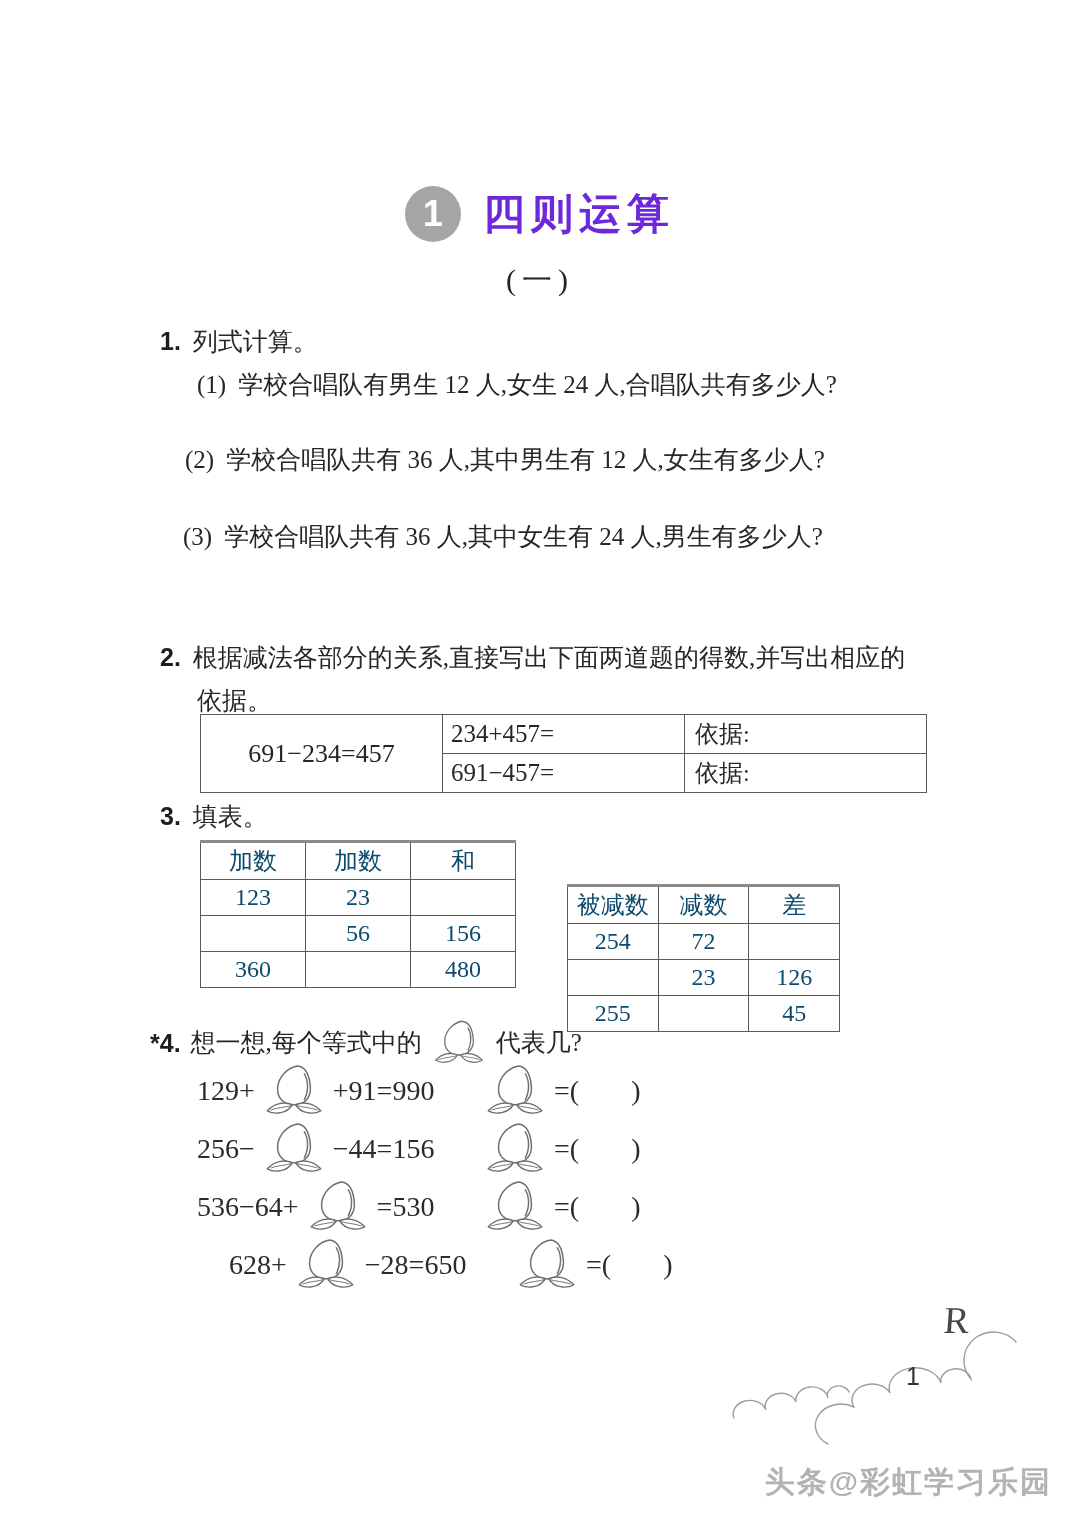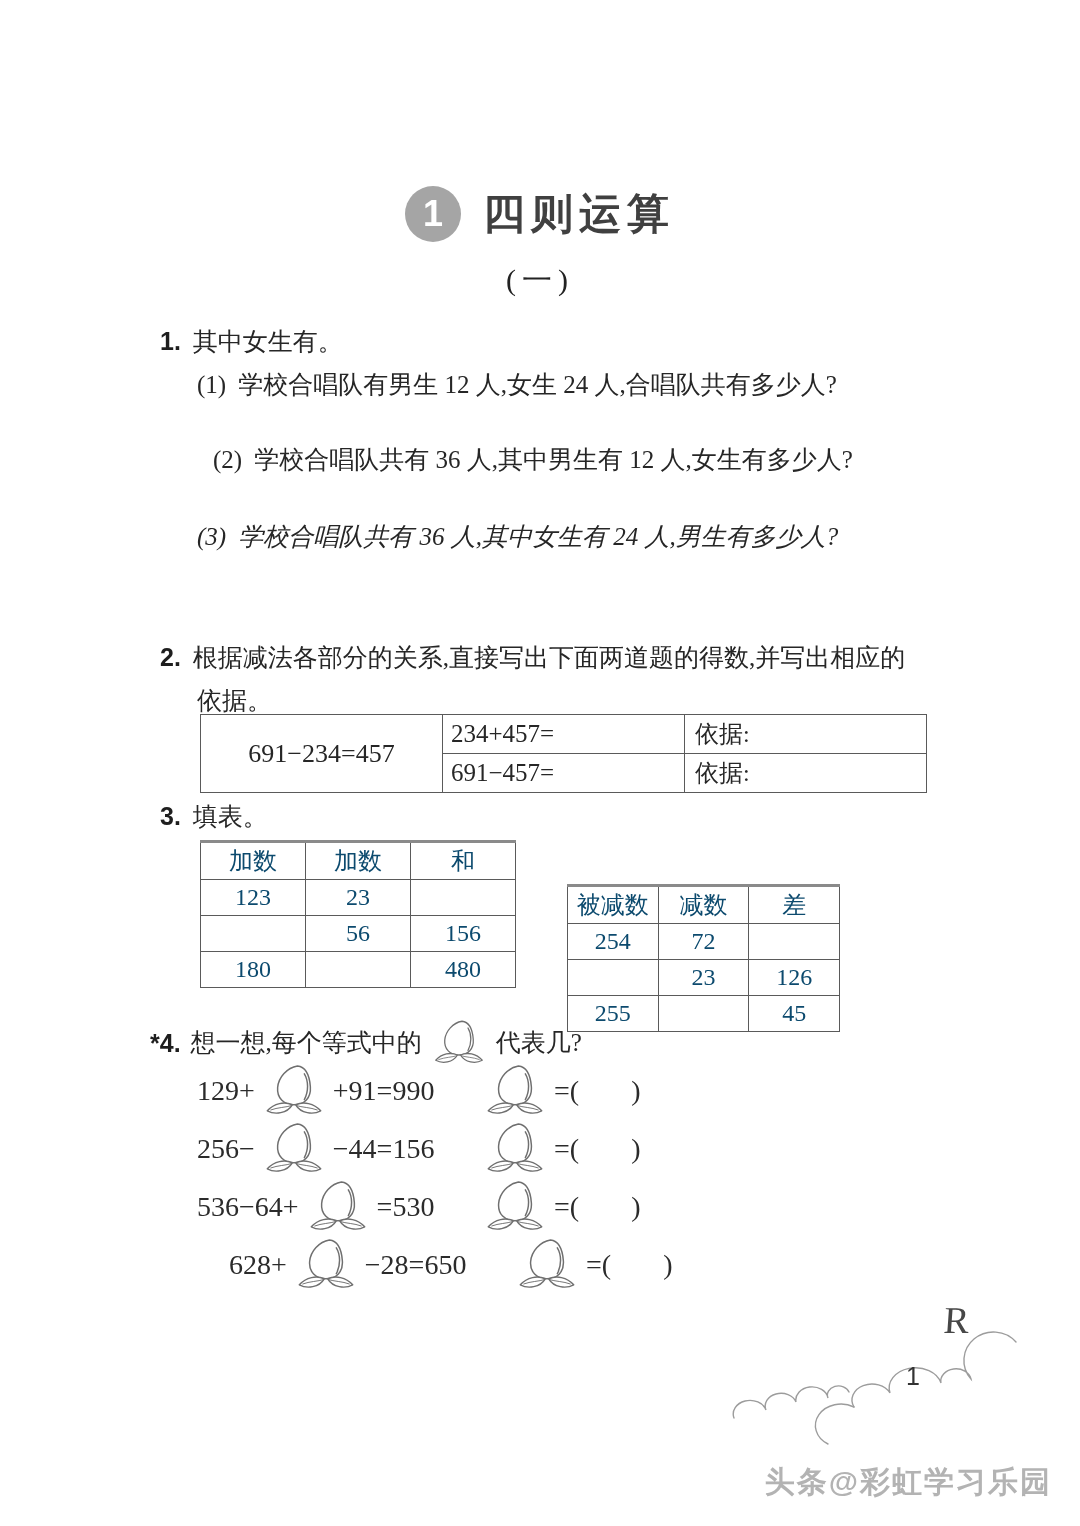--- a/index.html
+++ b/index.html
@@ -12,34 +12,34 @@
   }
   
   .chapter { position:absolute; top:184px; left:0; width:100%; height:60px;
     display:flex; align-items:center; justify-content:center; }
   .badge {
     width:56px; height:56px; border-radius:50%; background:#a5a5a5;
     color:#fff; display:inline-flex; align-items:center; justify-content:center;
     font-family:"Liberation Sans","DejaVu Sans",sans-serif;
     font-size:36px; font-weight:bold; margin-right:22px;
   }
-  .chapter h1 { font-size:42px; font-weight:bold; letter-spacing:6px; color:#404040; }
+  .chapter h1 { font-size:42px; font-weight:bold; letter-spacing:6px; color:#6d28d9; }
   .subtitle { position:absolute; top:260px; left:0; width:100%;
     text-align:center; font-size:30px; letter-spacing:6px; color:#222; }
 
   
   .line { position:absolute; white-space:nowrap; font-size:25px; line-height:38px; color:#262626; }
   .pnum { font-family:"Liberation Sans","DejaVu Sans",sans-serif; font-weight:bold;
           font-size:25px; margin-right:12px; color:#1e1e1e; }
   .ilabel { margin-right:12px; }
 
   .p1-head   { top:322px; left:160px; }
   .p1-item-0 { top:366px; left:197px; }
-  .p1-item-1 { top:441px; left:213px; }
-  .p1-item-2 { top:518px; left:197px;font-style:italic; }
+  .p1-item-1 { top:441px; left:185px; }
+  .p1-item-2 { top:518px; left:183px; }
 
   .p2-line1 { top:638px; left:160px; }
   .p2-line2 { top:682px; left:197px; }
 
   
   .t2 { position:absolute; top:714px; left:200px; width:727px; height:78px;
         border-collapse:collapse; table-layout:fixed; }
   .t2 td { border:1.6px solid #5a5a5a; font-size:25px; color:#262626;
            height:39px; padding:0 10px; vertical-align:middle; }
   .t2 .given { text-align:center; font-size:26px; }
@@ -99,21 +99,21 @@
 
 <div class="page">
 
   <header class="chapter">
     <span class="badge">1</span>
     <h1>四则运算</h1>
   </header>
   <div class="subtitle">(一)</div>
 
   <div class="line p1-head">
-    <span class="pnum">1.</span><span>其中女生有。</span>
+    <span class="pnum">1.</span><span>列式计算。</span>
   </div>
   <div class="line p1-item-0">
     <span class="ilabel">(1)</span><span>学校合唱队有男生 12 人,女生 24 人,合唱队共有多少人?</span>
   </div>
   <div class="line p1-item-1">
     <span class="ilabel">(2)</span><span>学校合唱队共有 36 人,其中男生有 12 人,女生有多少人?</span>
   </div>
   <div class="line p1-item-2">
     <span class="ilabel">(3)</span><span>学校合唱队共有 36 人,其中女生有 24 人,男生有多少人?</span>
   </div>
@@ -152,21 +152,21 @@
       <td>123</td>
       <td>23</td>
       <td></td>
     </tr>
     <tr>
       <td></td>
       <td>56</td>
       <td>156</td>
     </tr>
     <tr>
-      <td>180</td>
+      <td>360</td>
       <td></td>
       <td>480</td>
     </tr>
   </tbody>
     </table>
 
   <table class="t3 t3-sub">
     <tbody>
         <tr>
       <th>被减数</th>

